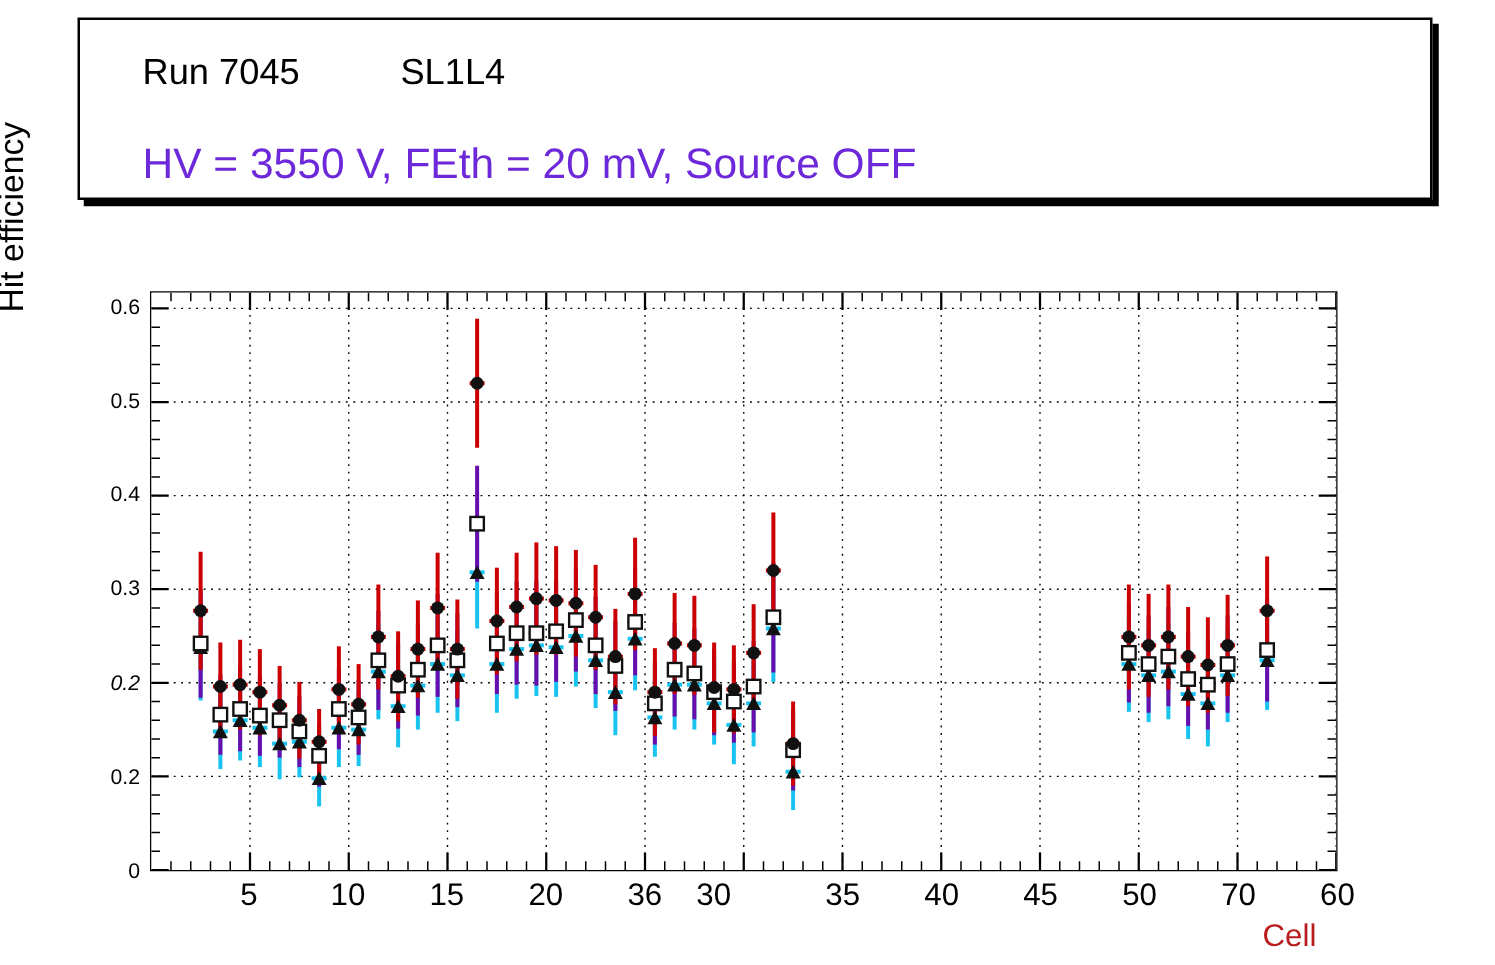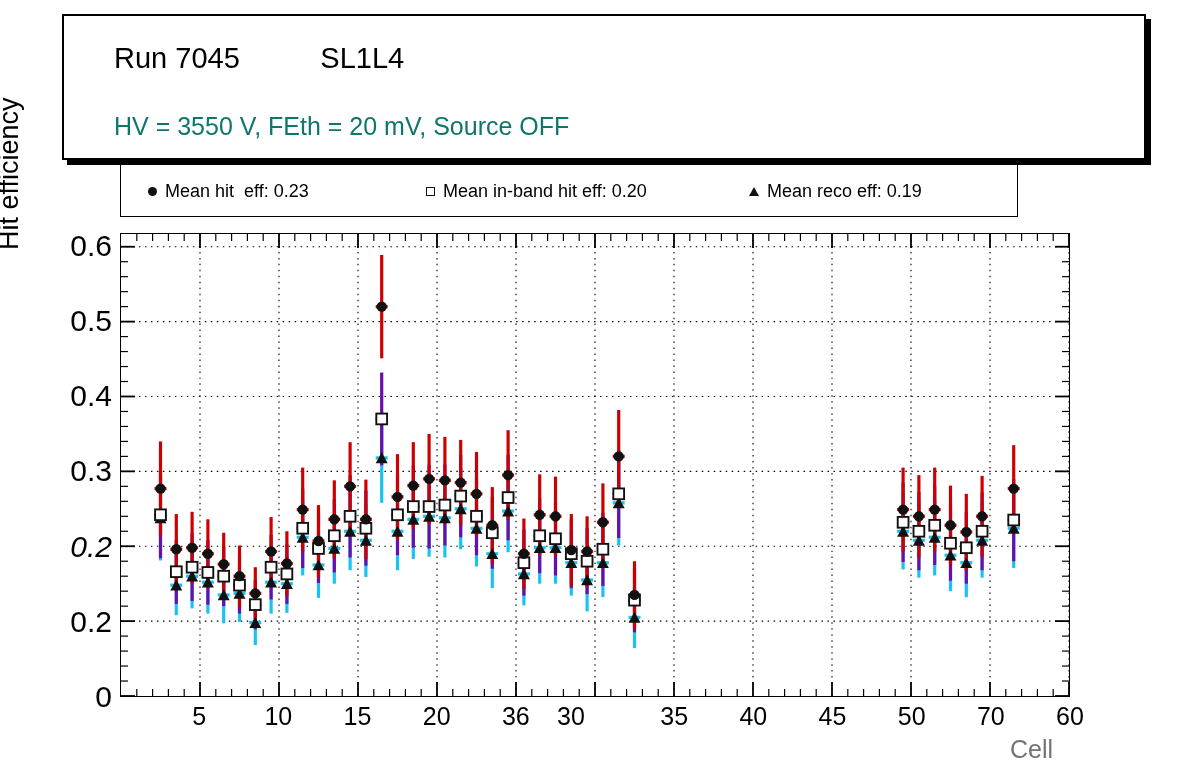--- a/index.html
+++ b/index.html
@@ -7,21 +7,21 @@
   #root{position:relative;width:1196px;height:772px;background:#fff;}
 
   
   #title-box{
     position:absolute;left:62px;top:14px;width:1084px;height:146px;
     background:#ffffff;border:2px solid #000000;
     box-shadow:5px 5px 0 #000000;
     box-sizing:border-box;
   }
   #title-line1{position:absolute;left:50px;top:26px;font-size:29px;color:#000;white-space:pre;}
-  #title-line2{position:absolute;left:50px;top:96px;font-size:25px;color:#0f766e;white-space:pre;}
+  #title-line2{position:absolute;left:50px;top:96px;font-size:34px;color:#6d28d9;white-space:pre;}
 
   
   #legend-box{
     position:absolute;left:120px;top:164px;width:898px;height:53px;
     background:#fff;border:1px solid #000;box-sizing:border-box;
   }
   .leg-entry{position:absolute;top:0;height:53px;display:flex;align-items:center;}
   .leg-mark{width:26px;height:53px;position:relative;}
   .leg-label{font-size:18px;color:#000;white-space:pre;}
   .m-circle{position:absolute;left:9px;top:22px;width:9px;height:9px;border-radius:50%;background:#111;}
@@ -29,62 +29,42 @@
   .m-tri{position:absolute;left:8px;top:22px;width:0;height:0;border-left:5px solid transparent;border-right:5px solid transparent;border-bottom:9px solid #111;}
 
   
   #plot-frame{
     position:absolute;left:120px;top:233px;width:950px;height:464px;
     border:1.6px solid #000;box-sizing:border-box;background:transparent;
   }
   #grid-layer,#data-layer{position:absolute;left:0;top:0;width:100%;height:100%;}
 
   
-  .ytick{position:absolute;right:0;font-size:30px;color:#000;text-align:center;transform:translateY(-50%);white-space:nowrap;}
+  .ytick{position:absolute;right:0;font-size:17px;color:#000;text-align:center;transform:translateY(-50%);white-space:nowrap;}
   #ytick-wrap{position:absolute;left:46px;top:233px;width:66px;height:464px;}
   .xtick{position:absolute;top:0;font-size:25px;color:#000;transform:translateX(-50%);white-space:nowrap;}
   #xtick-wrap{position:absolute;left:120px;top:702px;width:950px;height:32px;}
   #ylabel{
     position:absolute;left:-6px;top:250px;width:260px;
     transform:rotate(-90deg);transform-origin:left top;
     font-size:27px;color:#000;white-space:nowrap;
   }
   #ylabel-inner{display:block;text-align:left;}
-  #xlabel{position:absolute;left:1010px;top:735px;font-size:25px;color:#737373;}
+  #xlabel{position:absolute;left:1010px;top:735px;font-size:25px;color:#b91c1c;}
 </style>
 </head>
 <body>
 
 <div id="root">
 
   <div id="title-box">
     <div id="title-line1">Run 7045          SL1L4</div>
     <div id="title-line2">HV = 3550 V, FEth = 20 mV, Source OFF</div>
   </div>
 
-  <div id="legend-box">
-      <div class="leg-entry" style="left: 18px;">
-        <div class="leg-mark">
-          <span class="m-circle"></span>
-        </div>
-        <span class="leg-label">Mean hit  eff: 0.23</span>
-      </div>
-      <div class="leg-entry" style="left: 296px;">
-        <div class="leg-mark">
-          <span class="m-square"></span>
-        </div>
-        <span class="leg-label">Mean in-band hit eff: 0.20</span>
-      </div>
-      <div class="leg-entry" style="left: 620px;">
-        <div class="leg-mark">
-          <span class="m-tri"></span>
-        </div>
-        <span class="leg-label">Mean reco eff: 0.19</span>
-      </div>
-    </div>
 
   <div id="ytick-wrap">
       <div class="ytick" style="top: 464px;">0</div>
       <div class="ytick" style="top: 388.797px;">0.2</div>
       <div class="ytick" style="top: 313.595px; font-style: italic;">0.2</div>
       <div class="ytick" style="top: 238.392px;">0.3</div>
       <div class="ytick" style="top: 163.19px;">0.4</div>
       <div class="ytick" style="top: 87.987px;">0.5</div>
       <div class="ytick" style="top: 12.7844px;">0.6</div>
     </div>

